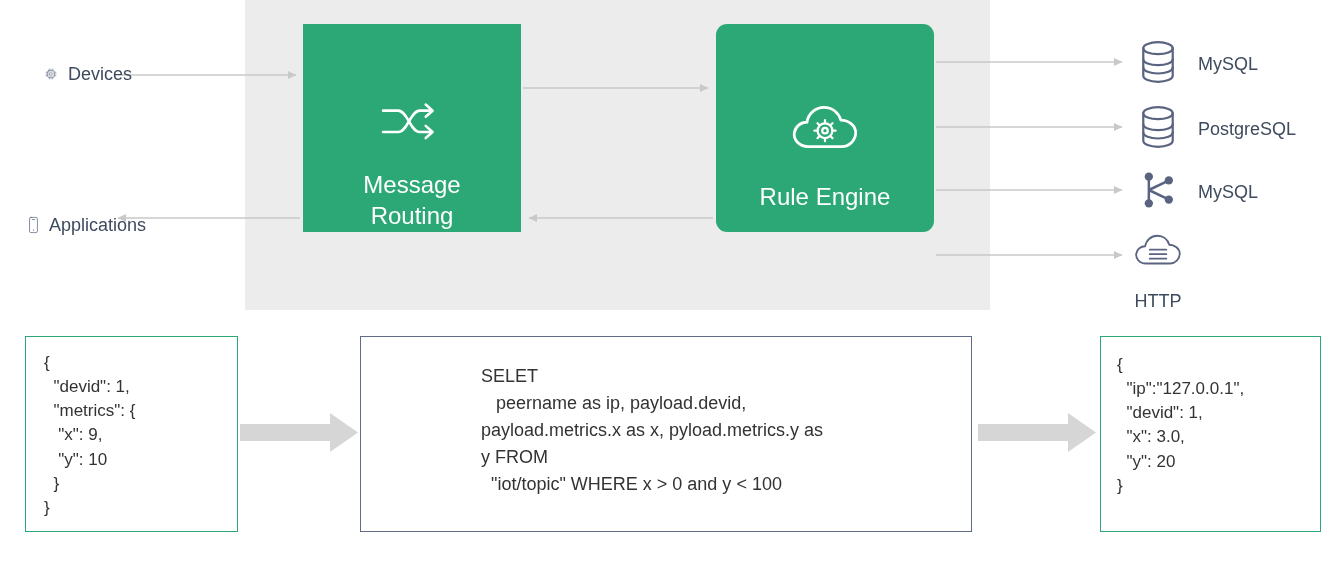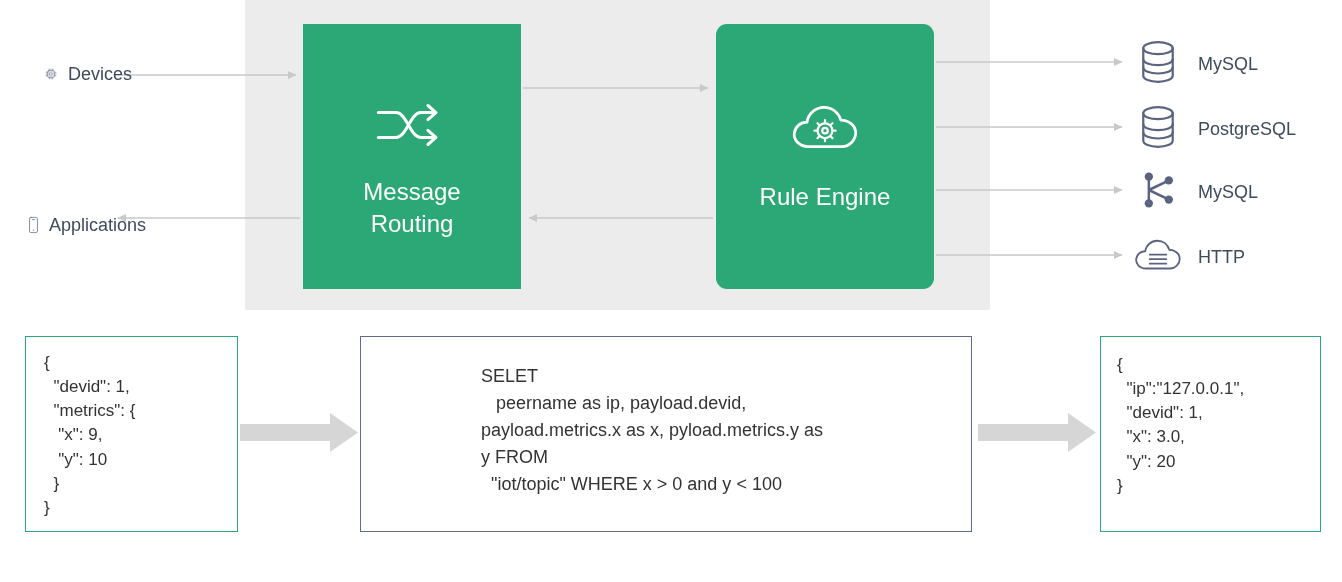--- a/index.html
+++ b/index.html
@@ -6,21 +6,21 @@
   body { margin:0; font-family:"Liberation Sans", sans-serif; background:#fff; }
   #canvas { position:relative; width:1342px; height:582px; overflow:hidden; background:#fff; }
   .band { position:absolute; left:245px; top:0; width:745px; height:310px; background:var(--band,#ECECEC); }
   #connectors { position:absolute; left:0; top:0; }
   .conn { stroke: var(--arrow,#C9C9C9); stroke-width:1.4; fill:none; }
   .ah { fill: var(--arrow,#C9C9C9); }
   .flow { fill: var(--big-arrow,#D6D6D6); }
   .istroke { stroke: var(--icon-slate,#5A6480); fill:none; stroke-linecap:round; stroke-linejoin:round; }
   .ifill { fill: var(--icon-slate,#5A6480); }
   .wstroke { stroke:#fff; fill:none; stroke-linecap:round; stroke-linejoin:round; }
-  .block { position:absolute; width:218px; height:265px; background:var(--green,#2BA876);
+  .block { position:absolute; width:218px; height:208px; background:var(--green,#2BA876);
            display:flex; flex-direction:column; align-items:center; padding-top:76px; gap:26px; }
   .block-title { color:#fff; font-size:24px; line-height:1.32; text-align:center; font-weight:400; }
   .wrap { max-width:150px; }
   .src { position:absolute; display:flex; align-items:center; gap:10px; }
   .node-label { font-size:18px; color:var(--label,#3E4A5E); }
   .sink { position:absolute; display:flex; align-items:center; gap:16px; height:52px; }
   .sink .iconbox { width:48px; display:flex; justify-content:center; align-items:center; }
   .sink-label { font-size:18px; color:var(--label,#3E4A5E); margin-top:4px; }
   .panel { position:absolute; background:#fff; }
   .green-border { border:1.5px solid var(--green,#2BA876); }
@@ -136,21 +136,21 @@
         </g>
         <circle cx="13" cy="8" r="5" class="ifill"></circle>
         <circle cx="13" cy="40" r="5" class="ifill"></circle>
         <circle cx="37" cy="12.5" r="5" class="ifill"></circle>
         <circle cx="37" cy="35.5" r="5" class="ifill"></circle>
       </svg>
     </div>
     <div class="sink-label">MySQL</div>
   </div>
 
-  <div class="sink" style="left:1134px; top:229px;">
+  <div class="sink" style="left:1134px; top:229px;flex-direction:column;">
     <div class="iconbox">
       <svg width="52" height="42" viewBox="0 0 64 48">
         <g class="istroke" stroke-width="2.4">
           <path d="M16,42 C7,42 2,35 3,29 C4,23 9,19 15,19 C16,11 23,5 31,5 C39,5 45,10 47,17 C54,17 61,22 61,29 C61,36 55,42 48,42 Z"></path>
           <path d="M21,23.5 H43 M21,29.5 H43 M21,35.5 H43"></path>
         </g>
       </svg>
     </div>
     <div class="sink-label">HTTP</div>
   </div>

